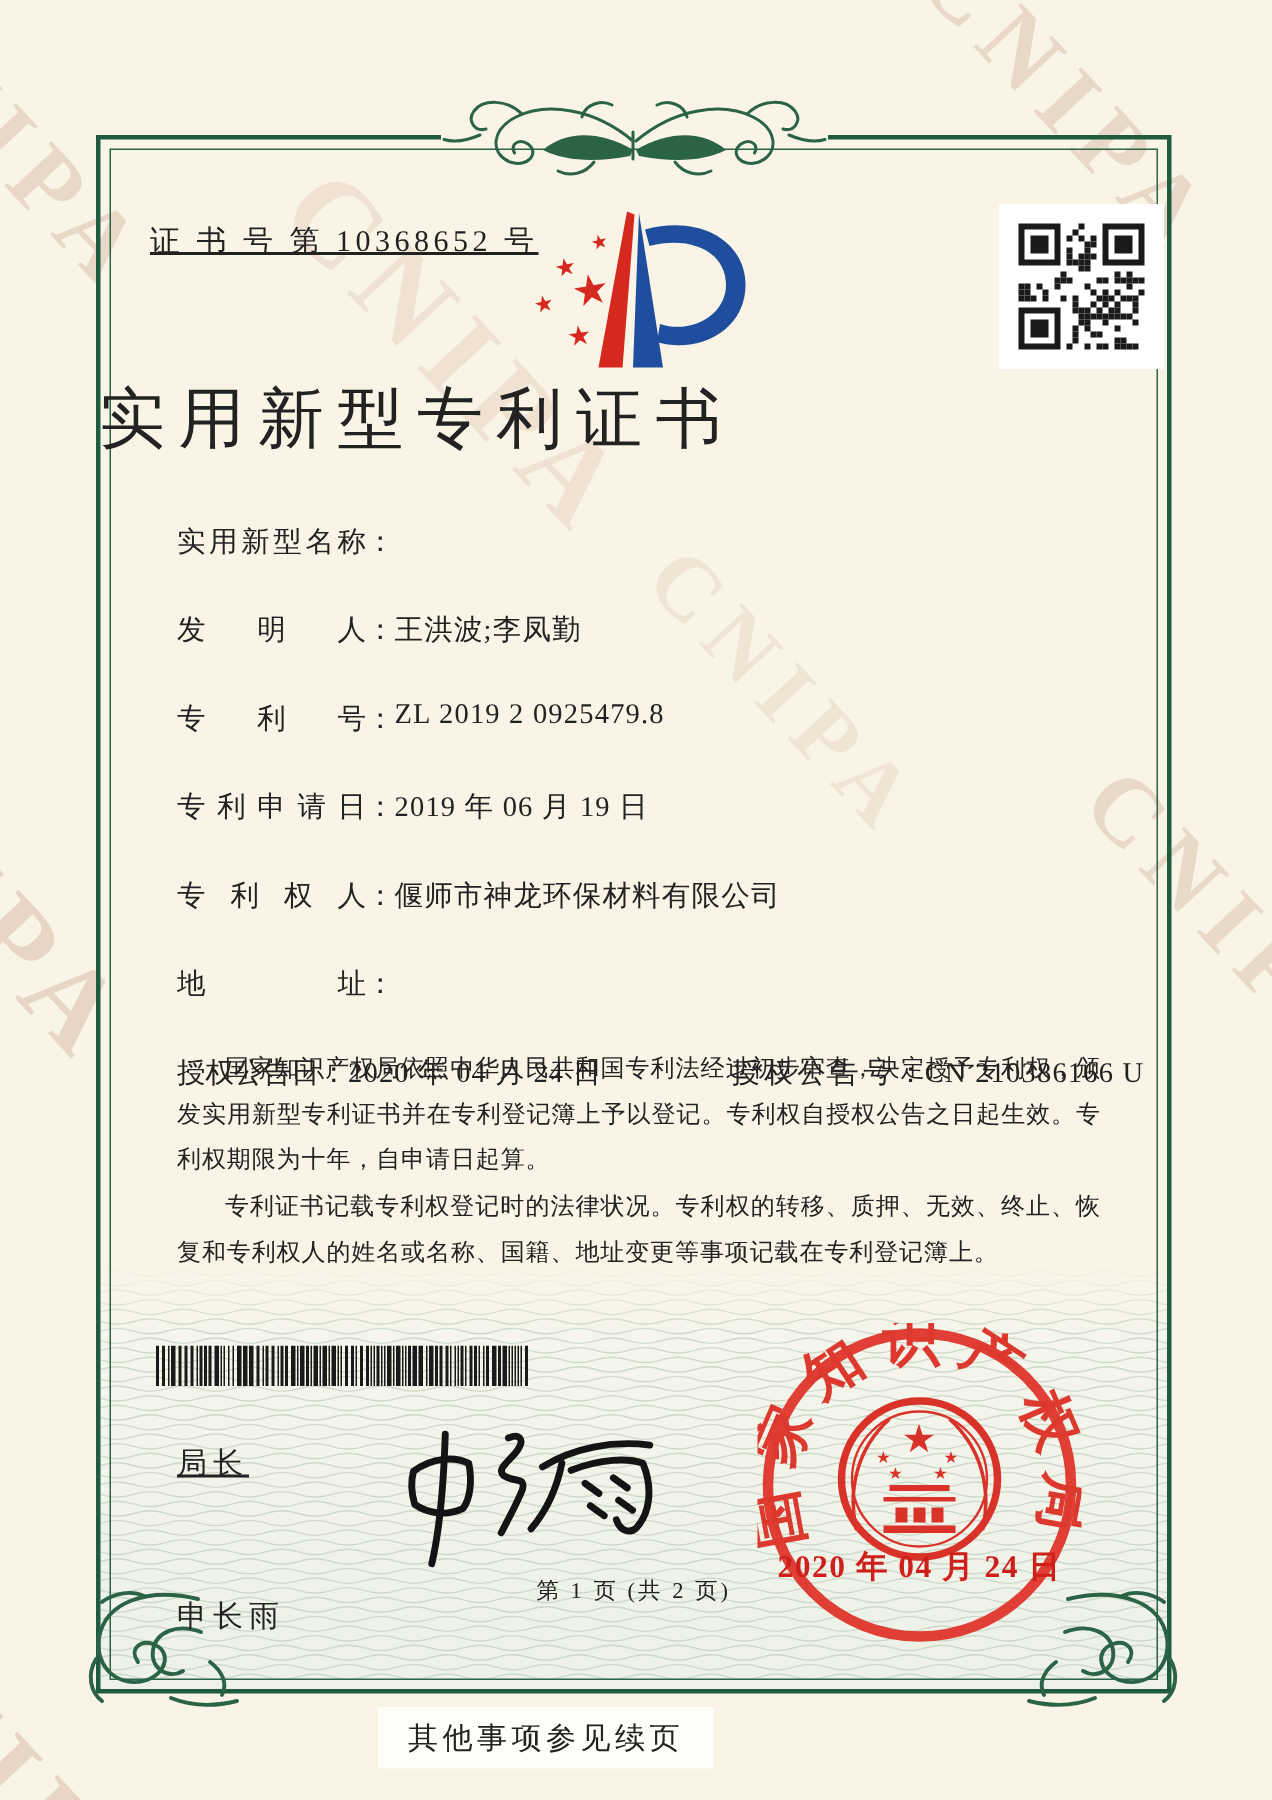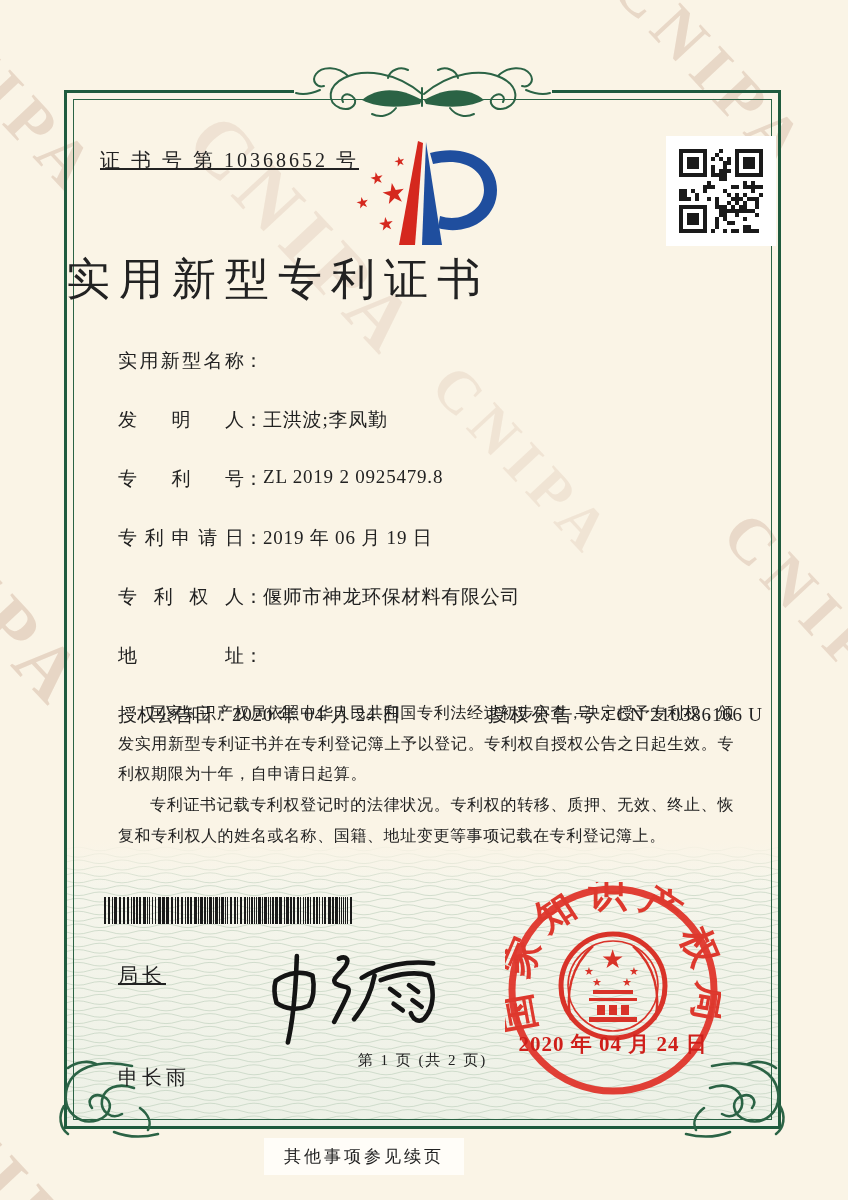--- a/index.html
+++ b/index.html
@@ -32,21 +32,21 @@
   .fvalue{letter-spacing:0.8px;}
   .pair2{margin-left:86px;display:inline-flex;align-items:baseline;}
 
   #bodytext{left:118px;top:698px;width:616px;z-index:4;font-size:16px;line-height:1.92;
             letter-spacing:0.6px;text-align:justify;}
   #bodytext p{margin:0;text-indent:2em;}
 
   .signer{left:118px;z-index:4;font-size:20px;letter-spacing:4px;font-family:"Liberation Sans",sans-serif;}
   .pageinfo{left:66px;top:1051px;width:713px;text-align:center;font-size:15px;
             letter-spacing:2px;z-index:4;}
-  .contnote{left:0;top:1138px;width:728px;text-align:center;z-index:4;font-size:17px;}
+  .contnote{left:0;top:1138px;width:728px;text-align:center;z-index:4;font-size:20px;}
   .contnote span{background:#fffdf8;padding:7px 20px;letter-spacing:3px;display:inline-block;}
 
   .qrbox{left:666px;top:136px;width:110px;height:110px;background:#ffffff;z-index:4;
          display:flex;align-items:center;justify-content:center;}
   .sealdate{left:493px;top:1030px;width:240px;text-align:center;color:#cf1f1a;font-size:21px;
             letter-spacing:1px;z-index:5;font-weight:bold;}
   svg{display:block;}
 </style>
 </head>
 <body>

